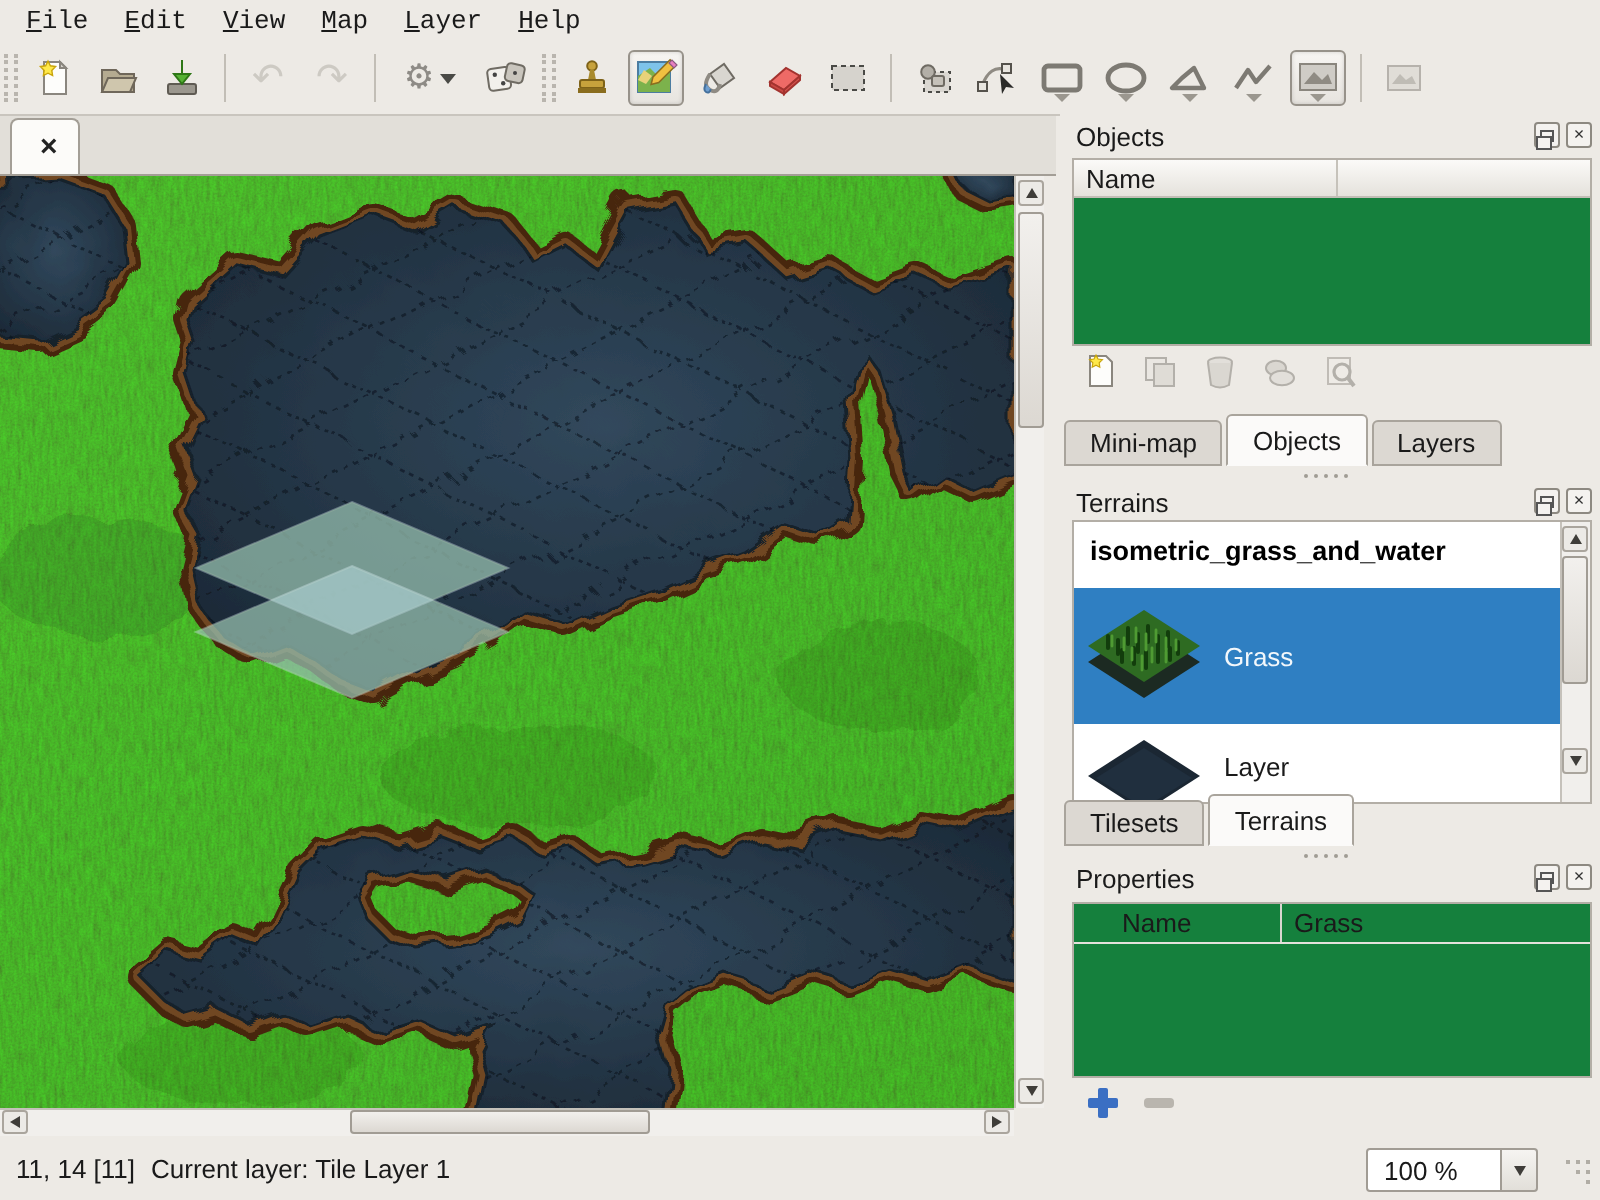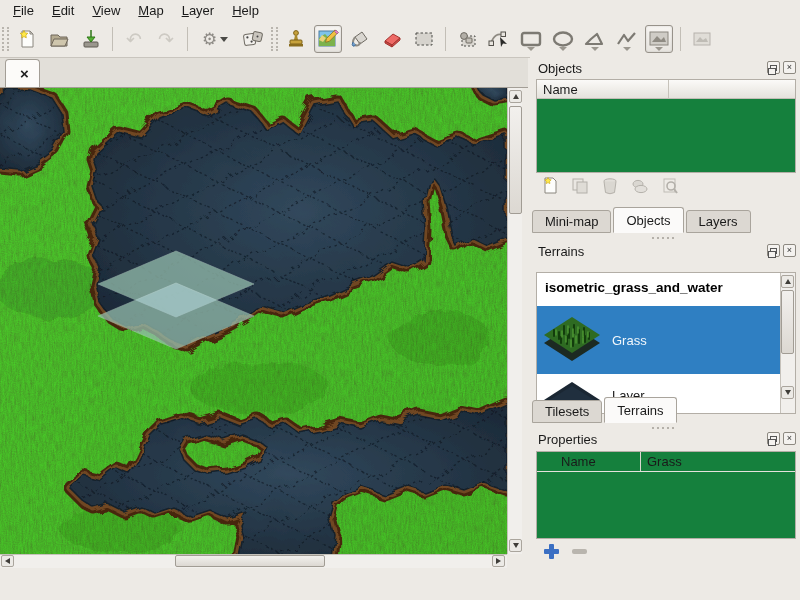--- a/index.html
+++ b/index.html
@@ -2,21 +2,21 @@
 <html><head>
 <meta charset="utf-8">
 <style>
 * { margin:0; padding:0; box-sizing:border-box; }
 html,body { width:800px; height:600px; }
 body { font-family:"Liberation Sans","DejaVu Sans",sans-serif; font-size:13px; color:#1a1a1a; background:#edeae5; overflow:hidden; }
 .app { position:relative; width:800px; height:600px; background:#edeae5; }
 
 
 .menubar { position:absolute; left:0; top:0; width:800px; height:21px; display:flex; align-items:center; padding-left:4px; background:#edeae5; }
-.menu-item { padding:2px 9px; cursor:default; }
+.menu-item { padding:2px 9px; cursor:default;font-family:Liberation Mono, monospace; }
 .menu-item u { text-decoration:underline; }
 
 
 .toolbar { position:absolute; left:0; top:21px; width:800px; height:37px; display:flex; align-items:center; border-bottom:1px solid #c9c5be; background:#edeae5; }
 .tb-handle { width:7px; height:24px; margin:0 2px; border-left:2px dotted #b9b5ae; border-right:2px dotted #b9b5ae; }
 .tb-sep { width:1px; height:24px; background:#c2beb6; margin:0 5px; }
 .tb-btn { width:28px; height:28px; margin:0 2px; display:flex; align-items:center; justify-content:center; border:1px solid transparent; border-radius:3px; position:relative; }
 .tb-btn.selected { border:1px solid #97928a; background:linear-gradient(#f7f5f2,#e7e4df); box-shadow:inset 0 0 2px rgba(0,0,0,.15); }
 .tb-btn.disabled { opacity:.55; }
 .tb-btn svg { display:block; }
@@ -439,21 +439,21 @@
       </div>
 
     <div class="dock-title" style="top:187px">Terrains</div>
     <div class="dock-btn" style="left:237px;top:187px">
         <span class="float-glyph"></span>
       </div>
     <div class="dock-btn" style="left:253px;top:187px">
         <span>×</span>
       </div>
 
-    <div class="terrain-list" style="left:6px;top:215px;width:260px;height:142px">
+    <div class="terrain-list" style="left:6px;top:203px;width:260px;height:142px">
       <div class="tl-head">isometric_grass_and_water</div>
       <div class="terrain-row selected" style="width:243px">
         <span class="terrain-thumb"><svg width="64" height="62" viewBox="0 0 64 62">
           <polygon points="32,16 60,34 32,52 4,34" fill="#1c2a22"></polygon>
           <polygon points="32,8 60,26 32,44 4,26" fill="#2e6b22"></polygon>
           <g stroke-linecap="round">
             <path d="M14,27 v-6 M19,30 v-7 M24,25 v-8 M29,29 v-9 M34,24 v-8 M39,29 v-8 M44,26 v-7 M49,30 v-6 M27,35 v-8 M33,37 v-8 M39,34 v-7 M21,34 v-6 M45,33 v-6" stroke="#123d0c" stroke-width="2"></path>
             <path d="M16,26 v-5 M22,28 v-6 M28,24 v-7 M33,28 v-8 M38,24 v-6 M43,28 v-6 M48,28 v-5 M26,33 v-6 M36,34 v-7 M31,38 v-7 M43,34 v-5" stroke="#4f9b33" stroke-width="1.4"></path>
           </g>
         </svg></span>
@@ -499,14 +499,27 @@
         <div class="c2">Grass</div>
       </div>
     </div>
 
     <div class="plusminus" style="left:14px;top:487px">
       <span class="plus-btn"></span>
       <span class="minus-btn"></span>
     </div>
   </div>
 
+  <div class="statusbar">
+    <span>11, 14 [11]</span>
+    <span>Current layer: Tile Layer 1</span>
+    <div class="zoom-combo">
+      <div class="zoom-field">100 %</div>
+      <div class="zoom-btn">
+          <span class="tri-down"></span>
+        </div>
+    </div>
+    <div class="resize-grip">
+        <i></i>
+      </div>
+  </div>
 
 </div>
 
 </body></html>

